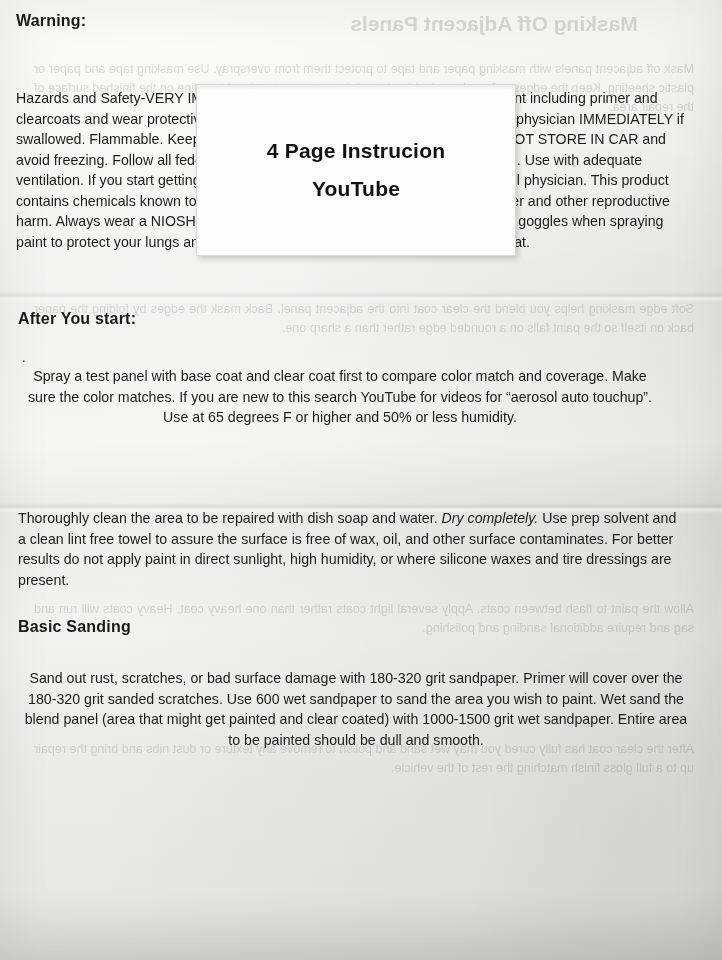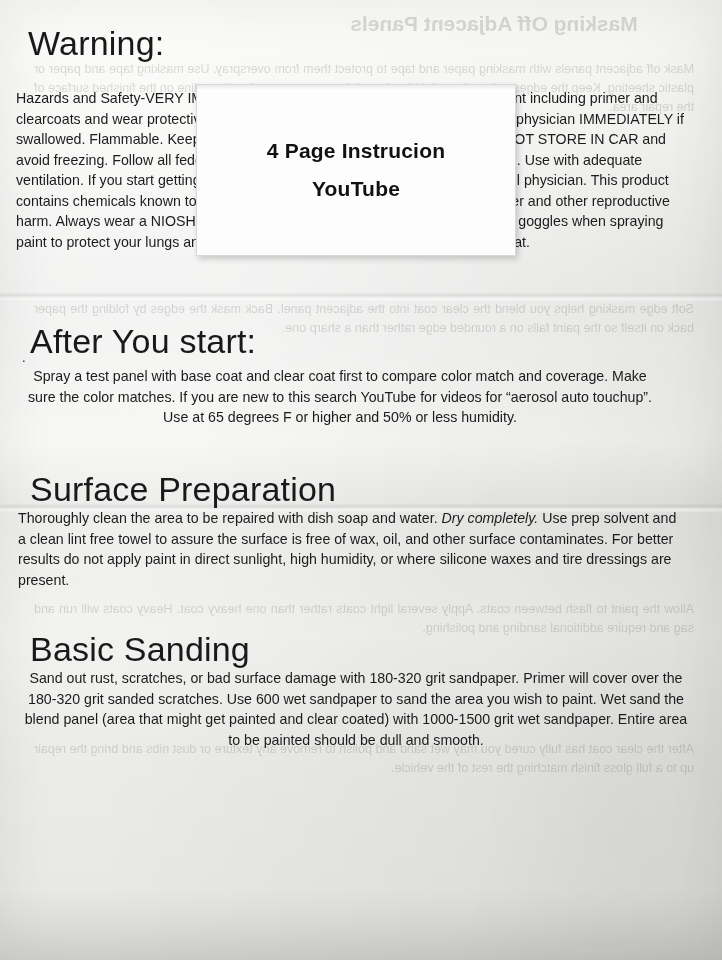--- a/index.html
+++ b/index.html
@@ -80,23 +80,23 @@
   .st-b4 { top: 740px; }
 
   
   .content {
     position: absolute;
     inset: 0;
     color: #1a1a1a;
   }
   h1.section {
     position: absolute;
-    margin: 12px;
-    font-weight: 400;
-    font-size: 34px;
+    margin: 0;
+    font-weight: 700;
+    font-size: 16px;
     letter-spacing: 0.2px;
     color: #191919;
   }
   p.body {
     position: absolute;
     margin: 0;
     font-size: 14.2px;
     line-height: 20.5px;
     color: #1c1c1c;
   }
@@ -179,21 +179,20 @@
   </div>
 
   <div class="content">
     <h1 class="section" id="warning-heading">Warning:</h1>
     <p class="body" id="warning-text">Hazards and Safety-VERY IMPORTANT.  Read all warnings on the touch-up paint including primer and clearcoats and wear protective equipment. Keep out of reach of children. Call a physician IMMEDIATELY if swallowed. Flammable. Keep away from flame. Do not store above 120F. DO NOT STORE IN CAR and avoid freezing. Follow all federal, state, and local regulations for proper disposal. Use with adequate ventilation. If you start getting a headache stop product use immediately and call physician. This product contains chemicals known to the state of California to cause birth defects, cancer and other reproductive harm. Always wear a NIOSH approved active paint respirator and WEAR safety goggles when spraying paint to protect your lungs and eyes. This includes the primer, paint and clearcoat.</p>
 
     <h1 class="section" id="before-heading">After You start:</h1>
     <p class="body" id="before-dot">.</p>
     <p class="body" id="before-text">Spray a test panel with base coat and clear coat first to compare color match and coverage. Make sure the color matches.  If you are new to this search YouTube for videos for “aerosol auto touchup”.  Use at 65 degrees F or higher and 50% or less humidity.</p>
 
-    <h1 class="section" id="surface-heading">Surface Preparation</h1>
     <p class="body" id="surface-text"><span>Thoroughly clean the area to be repaired with dish soap and water.  </span><span class="ital">Dry completely.</span><span> Use prep solvent and a clean lint free towel to assure the surface is free of wax, oil, and other surface contaminates. For better results do not apply paint in direct sunlight, high humidity, or where silicone waxes and tire dressings are present.</span></p>
 
     <h1 class="section" id="sanding-heading">Basic Sanding</h1>
     <p class="body" id="sanding-text">Sand out rust, scratches, or bad surface damage with 180-320 grit sandpaper. Primer will cover over the 180-320 grit sanded scratches. Use 600 wet sandpaper to sand the area you wish to paint. Wet sand the blend panel (area that might get painted and clear coated) with 1000-1500 grit wet sandpaper. Entire area to be painted should be dull and smooth.</p>
   </div>
 
   <div class="label-card">
     <div class="line">4 Page Instrucion</div>
     <div class="line">YouTube</div>
   </div>

